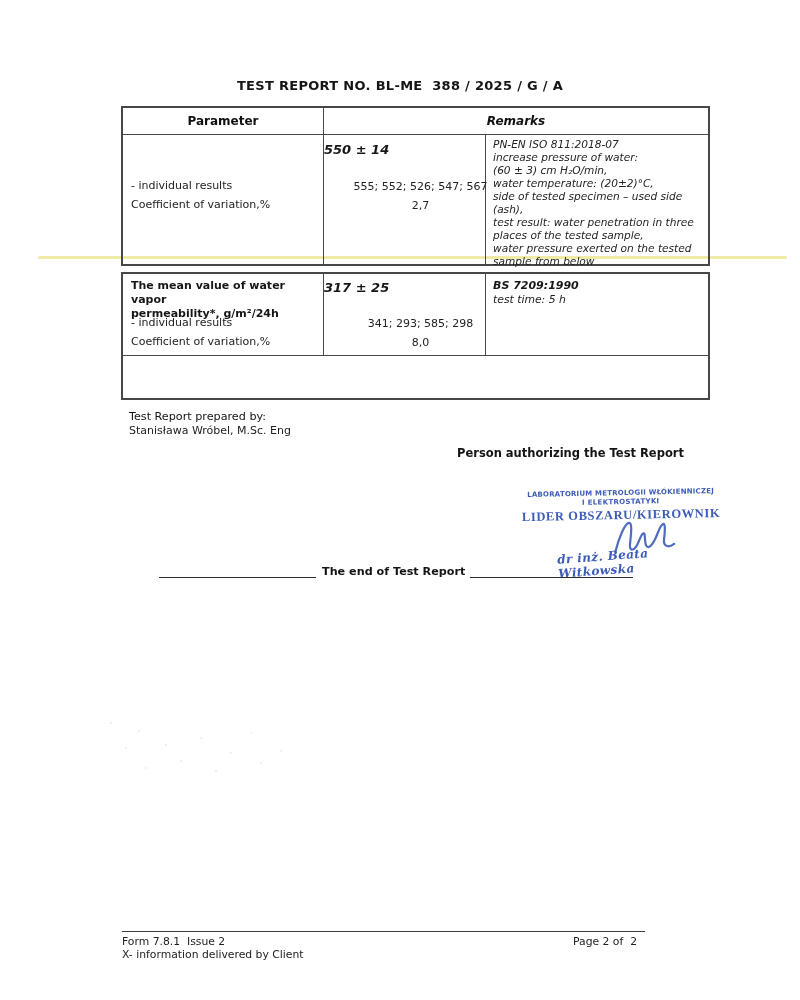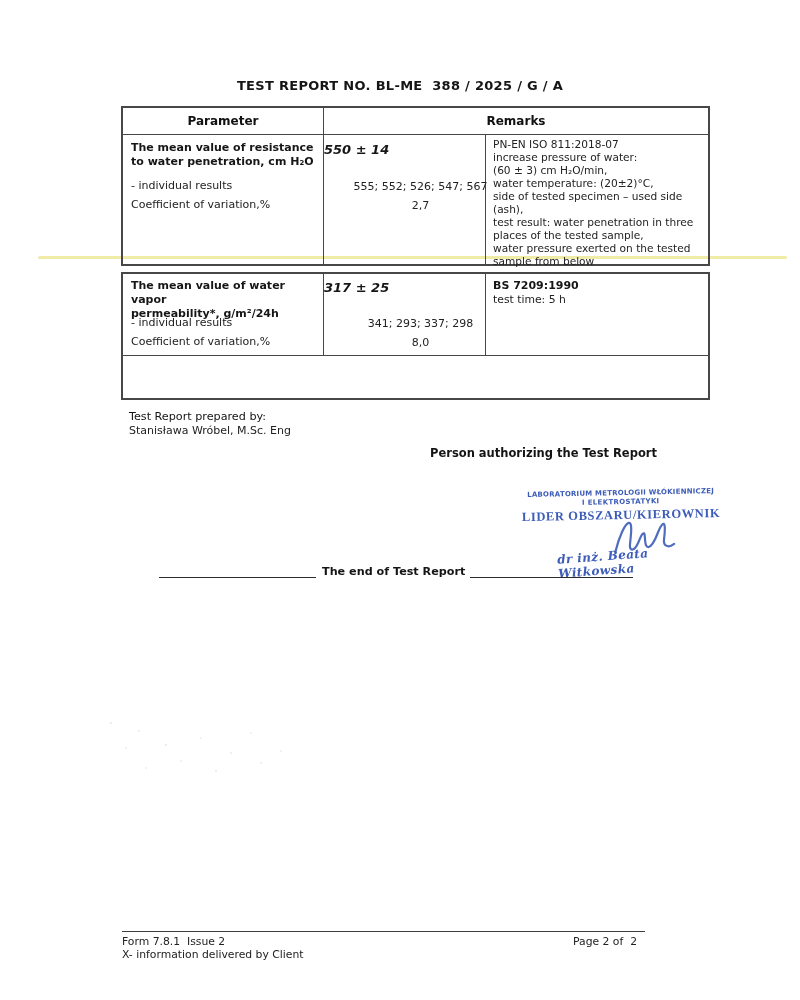--- a/index.html
+++ b/index.html
@@ -16,21 +16,21 @@
     font-size:13px;letter-spacing:.3px;color:#151515;}
 
   
   .tbl{left:121px;width:589px;border:2px solid #474747;background:transparent;box-sizing:border-box;}
   .tbl1{top:106px;height:160px;}
   .tbl2{top:272px;height:128px;}
   .trow{display:flex;position:relative;box-sizing:border-box;}
   .cell{position:relative;box-sizing:border-box;}
   .c1{width:201px;border-right:1.5px solid #474747;}
   .c2{width:162px;border-right:1.5px solid #474747;}
-  .c3{flex:1;}
+  .c3{flex:1;font-style:italic;}
   .hrow{height:27px;border-bottom:1.5px solid #474747;}
   .hcell{display:flex;align-items:center;justify-content:center;
     font-weight:bold;font-size:12px;color:#111;}
   .r1{height:129px;}
   .r2{height:82px;border-bottom:1.5px solid #474747;}
   .condrow{height:auto;padding:5px 8px 4px 8px;font-size:10.8px;line-height:14px;}
   .ptitle{left:8px;font-weight:bold;font-size:11px;line-height:14px;color:#161616;white-space:pre-wrap;}
   .pline{left:8px;font-size:11px;color:#222;}
   .vmean{left:0;width:100%;text-align:left;font-weight:bold;font-size:13px;color:#161616;font-style:italic;}
   .vline{left:16px;width:100%;text-align:center;font-size:11px;color:#222;}
@@ -40,21 +40,21 @@
   .cond-label{font-weight:bold;color:#141414;}
 
   
   .hl{left:38px;top:256px;width:749px;height:3px;background:#e9df72;opacity:.62;border-radius:2px;}
 
   
   .prep-label{left:129px;top:410px;font-weight:normal;font-size:11.2px;color:#141414;}
   .prep-name{left:129px;top:424px;font-size:11px;color:#222;}
 
   
-  .auth{left:430px;top:446px;font-weight:bold;font-size:11.5px;color:#141414;}
+  .auth{left:457px;top:446px;font-weight:bold;font-size:11.5px;color:#141414;}
 
   
   .stamp{left:518px;top:489px;width:205px;transform:rotate(-1.2deg);}
   .st1{position:absolute;left:0;top:0;width:205px;text-align:center;
     font-size:7px;letter-spacing:.2px;font-weight:bold;}
   .st2{position:absolute;left:0;top:9px;width:205px;text-align:center;
     font-size:7px;letter-spacing:.3px;font-weight:bold;}
   .st3{position:absolute;left:0;top:19px;width:205px;text-align:center;
     font-family:"Liberation Serif","DejaVu Serif",serif;font-weight:bold;
     font-size:12.5px;letter-spacing:.6px;}
@@ -89,22 +89,20 @@
 
 <div class="abs hl"></div>
 
 <div class="abs tbl tbl1">
   <div class="trow hrow">
     <div class="cell c1 hcell">Parameter</div>
     <div class="cell c3 hcell">Remarks</div>
   </div>
   <div class="trow r1">
     <div class="cell c1">
-      <div class="abs ptitle" style="top:6px;">The mean value of resistance
-to water penetration, cm H₂O</div>
       <div class="abs pline" style="top:44px;">- individual results</div>
       <div class="abs pline" style="top:63px;">Coefficient of variation,%</div>
     </div>
     <div class="cell c2">
       <div class="abs vmean" style="top:7px;">550 ± 14</div>
       <div class="abs vline" style="top:45px;">555; 552; 526; 547; 567</div>
       <div class="abs vline" style="top:64px;">2,7</div>
     </div>
     <div class="cell c3">
       <div class="abs rblock" style="top:3px;">PN-EN ISO 811:2018-07
@@ -124,21 +122,21 @@
 <div class="abs tbl tbl2">
   <div class="trow r2">
     <div class="cell c1">
       <div class="abs ptitle" style="top:5px;">The mean value of water vapor
 permeability*, g/m²/24h</div>
       <div class="abs pline" style="top:42px;">- individual results</div>
       <div class="abs pline" style="top:61px;">Coefficient of variation,%</div>
     </div>
     <div class="cell c2">
       <div class="abs vmean" style="top:6px;">317 ± 25</div>
-      <div class="abs vline" style="top:43px;">341; 293; 337; 298</div>
+      <div class="abs vline" style="top:43px;">341; 293; 585; 298</div>
       <div class="abs vline" style="top:62px;">8,0</div>
     </div>
     <div class="cell c3">
       <div class="abs rbold" style="top:5px;">BS 7209:1990</div>
       <div class="abs rline" style="top:19px;">test time: 5 h</div>
     </div>
   </div>
 </div>
 
 <div class="abs prep-label">Test Report prepared by:</div>

